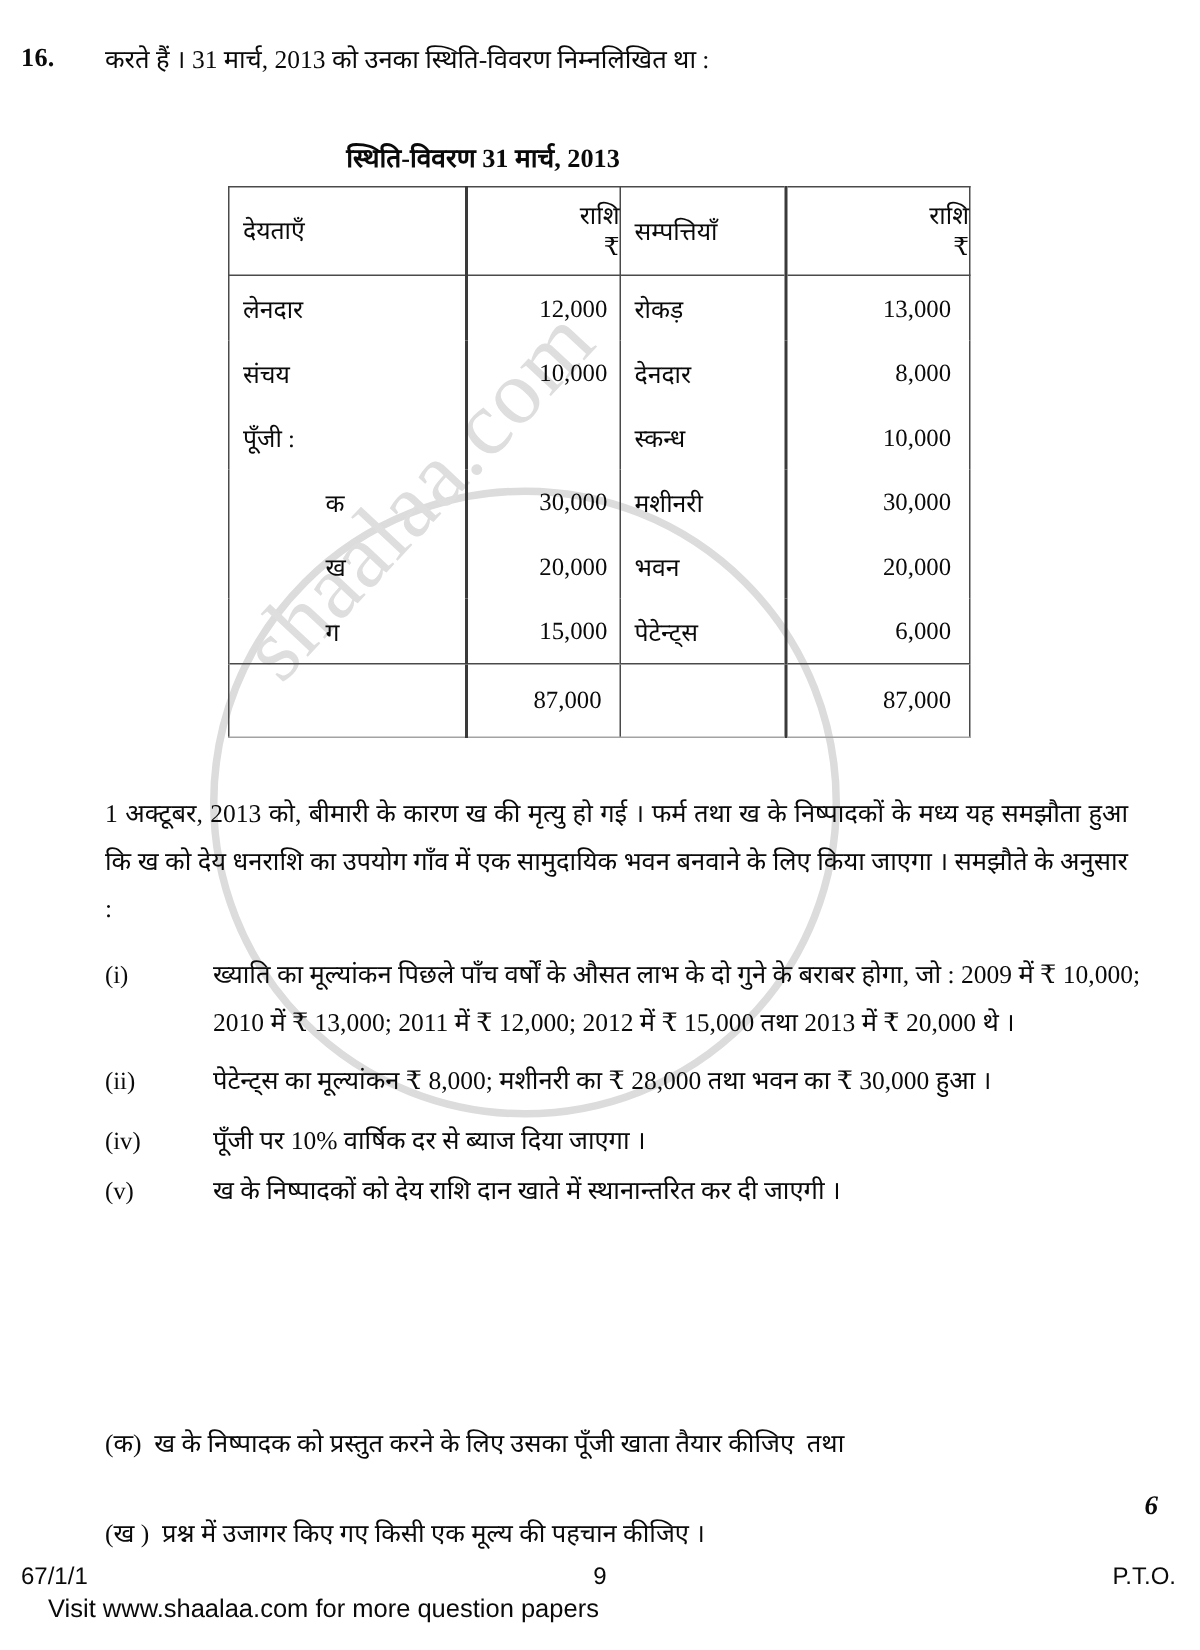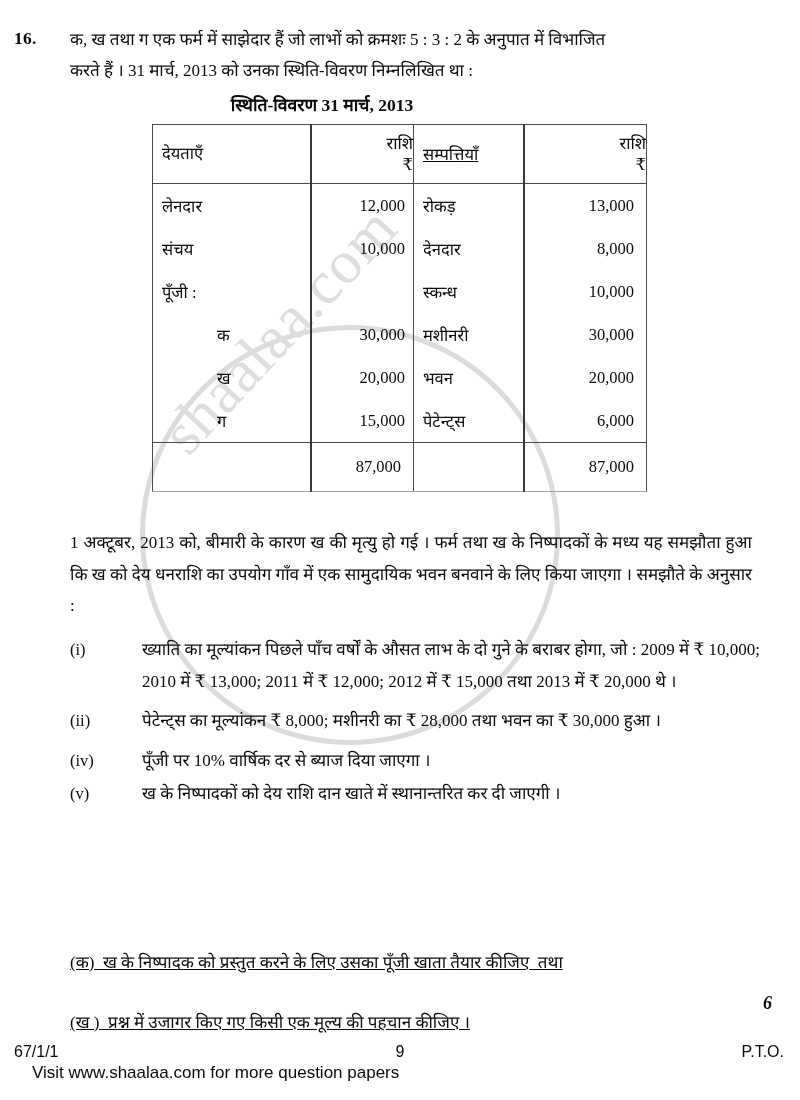--- a/index.html
+++ b/index.html
@@ -118,21 +118,20 @@
     line-height: 21px;
   }
   .hdr-left {
     text-align: left;
     padding-left: 9px !important;
     font-family: Liberation Mono, monospace;
   }
   .hdr-mid {
     text-align: left;
     padding-left: 9px !important;
-    text-decoration: underline;
   }
   .hdr-stack span { display: block; }
 
   .body-cell {
     height: 43px;
     padding-left: 9px !important;
     padding-right: 0;
     text-align: left;
   }
   .num-cell {
@@ -197,21 +196,20 @@
     text-justify: inter-word;
   }
   .clause.tight { margin-bottom: 2px; }
 
   
   .subparts {
     position: absolute;
     left: 70px;
     top: 947px;
     width: 690px;
-    text-decoration: underline;
   }
   .subpart {
     font-size: 17px;
     line-height: 31px;
     margin-bottom: 29px;
     white-space: pre;
   }
   .marks {
     position: absolute;
     right: 28px;
@@ -260,21 +258,20 @@
 <body>
 
 <div class="watermark"></div>
 <div class="watermark-text">shaalaa.com</div>
 
 <div class="page">
 
   <div class="q-block">
     <div class="q-num">16.</div>
     <div class="q-body">
-      <span>क, ख तथा ग एक फर्म में साझेदार हैं जो लाभों को क्रमशः 5 : 3 : 2 के अनुपात में विभाजित</span>
       <span class="line2">करते हैं । 31 मार्च, 2013 को उनका स्थिति-विवरण निम्नलिखित था :</span>
     </div>
   </div>
 
   <div class="tbl-title">स्थिति-विवरण 31 मार्च, 2013</div>
 
   <table class="bs-table">
     <colgroup>
       <col class="c1">
         <col class="c2">

